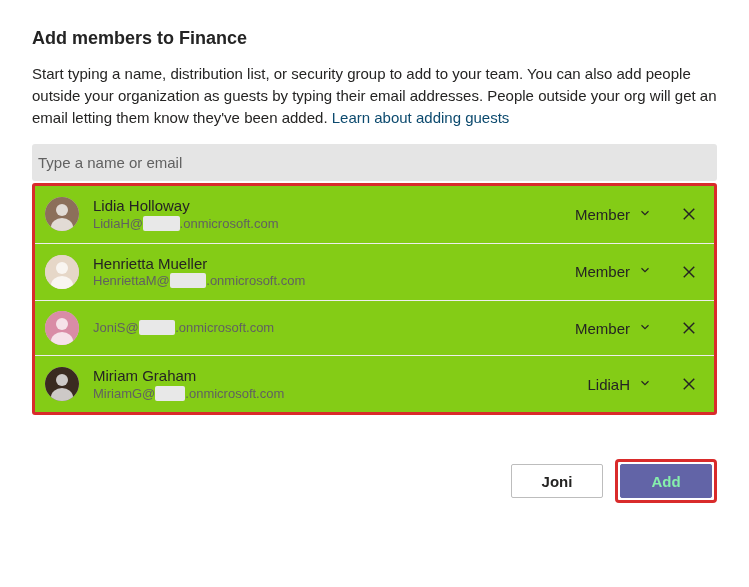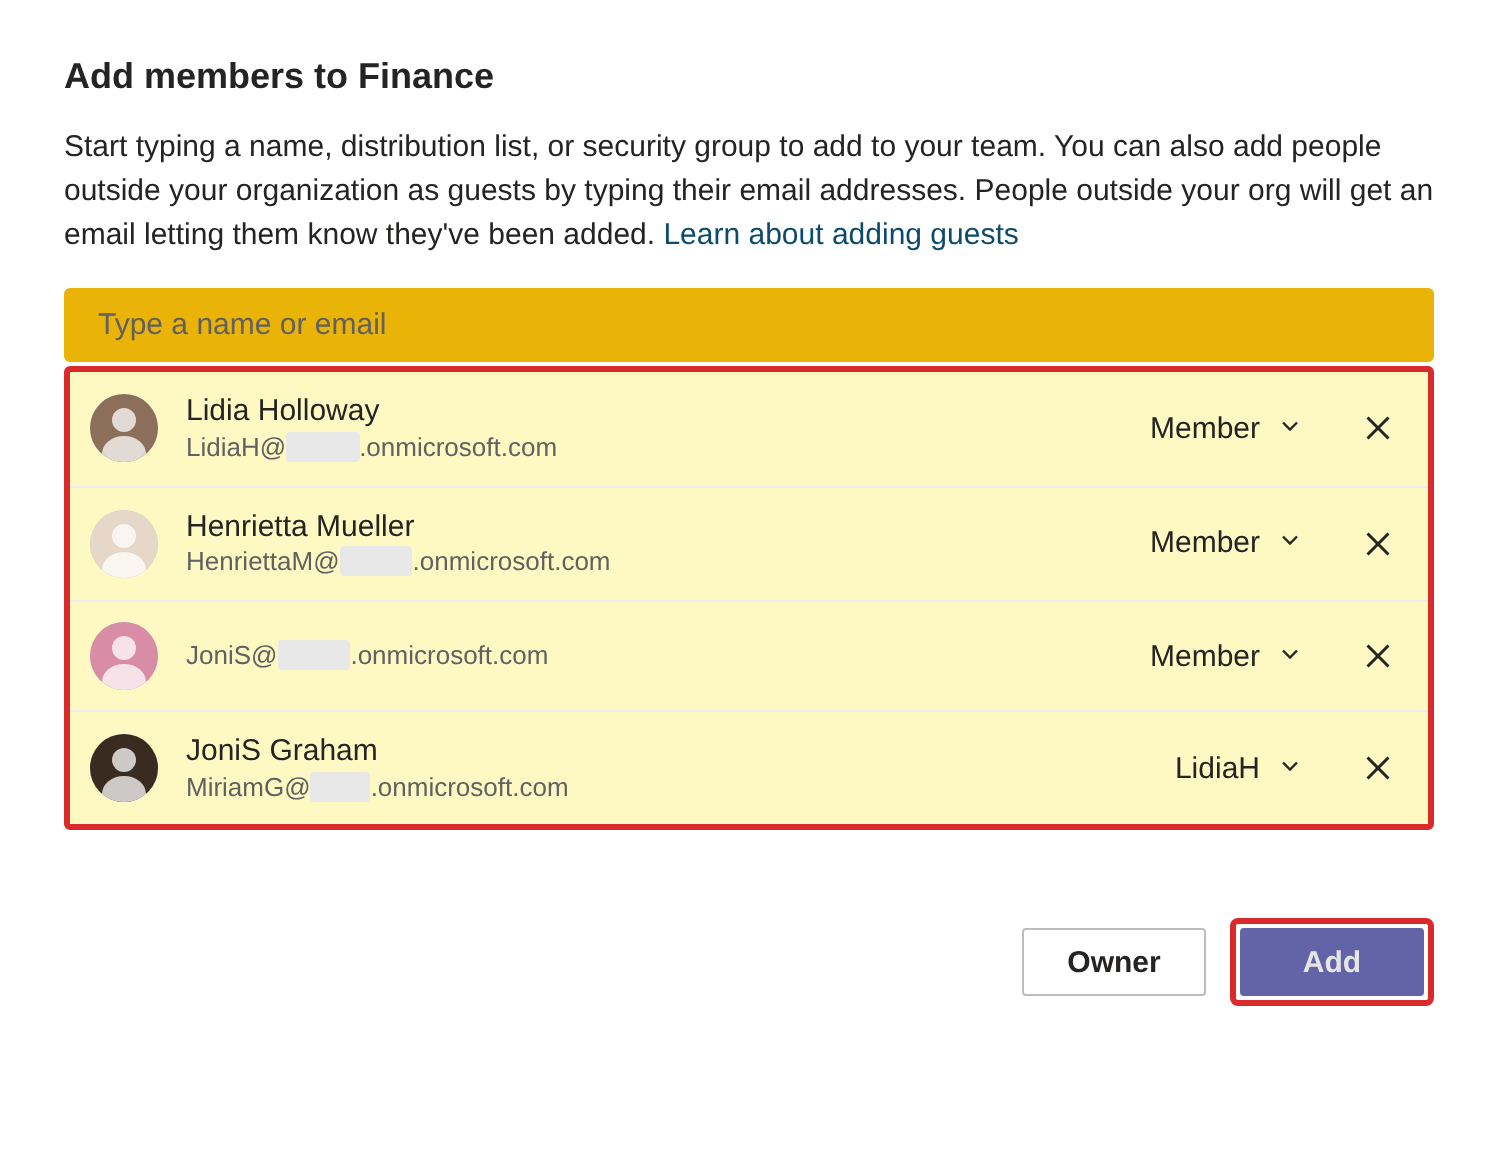--- a/index.html
+++ b/index.html
@@ -21,32 +21,32 @@
     font-size: 15px;
     line-height: 1.45;
     color: #252423;
     margin-bottom: 16px;
   }
   .link {
     color: #0c4a6e;
     cursor: pointer;
   }
   .search-bar {
-    background: #eab308;
+    background: #e5e5e5;
     border-radius: 3px;
-    padding: 10px 17px;
+    padding: 10px 6px;
     font-size: 15px;
     color: #616161;
     margin-bottom: 0;
   }
   .member-list {
     border: 3px solid #d92b2b;
     border-radius: 3px;
     margin-top: 2px;
-    background: #fef9c3;
+    background: #84cc16;
   }
   .member-row {
     display: flex;
     align-items: center;
     padding: 10px 16px 10px 10px;
     border-bottom: 1px solid #ededed;
   }
   .member-row:last-child { border-bottom: none; }
   .avatar {
     width: 34px;
@@ -126,21 +126,21 @@
     font-weight: 600;
   }
   .btn-add-wrap {
     border: 3px solid #d92b2b;
     border-radius: 4px;
     padding: 2px;
   }
   .btn-add {
     background: #6264a7;
     border: 1px solid #6264a7;
-    color: #e5e5e5;
+    color: #86efac;
     font-weight: 600;
   }
 </style>
 </head>
 <body>
 
 <div class="title">Add members to Finance</div>
 
 <p class="desc">
   <span>Start typing a name, distribution list, or security group to add to your team. You can also add people outside your organization as guests by typing their email addresses. People outside your org will get an email letting them know they've been added. </span>
@@ -232,38 +232,38 @@
     </div>
     <div class="member-row">
       <div class="avatar">
         <svg viewBox="0 0 34 34">
           <rect width="34" height="34" fill="#3a2b20"></rect>
           <circle cx="17" cy="13" r="6" fill="rgba(255,255,255,0.75)"></circle>
           <ellipse cx="17" cy="30" rx="11" ry="9" fill="rgba(255,255,255,0.75)"></ellipse>
         </svg>
       </div>
       <div class="info">
-        <div class="name">JoniS Graham</div>
+        <div class="name">Miriam Graham</div>
         <div class="email"><span>MiriamG@</span><span class="masked">xxxx</span><span>.onmicrosoft.com</span></div>
       </div>
       <div class="role-dd">
         <span>LidiaH</span>
         <span class="chevron">
           <svg viewBox="0 0 24 24" fill="none" stroke="currentColor" stroke-width="2">
             <polyline points="6 9 12 15 18 9"></polyline>
           </svg>
         </span>
       </div>
       <span class="remove">
         <svg viewBox="0 0 24 24" fill="none" stroke="currentColor" stroke-width="2">
           <line x1="5" y1="5" x2="19" y2="19"></line>
           <line x1="19" y1="5" x2="5" y2="19"></line>
         </svg>
       </span>
     </div>
   </div>
 
 <div class="footer">
-  <button class="btn btn-skip">Owner</button>
+  <button class="btn btn-skip">Joni</button>
   <span class="btn-add-wrap">
     <button class="btn btn-add">Add</button>
   </span>
 </div>
 
 </body></html>

